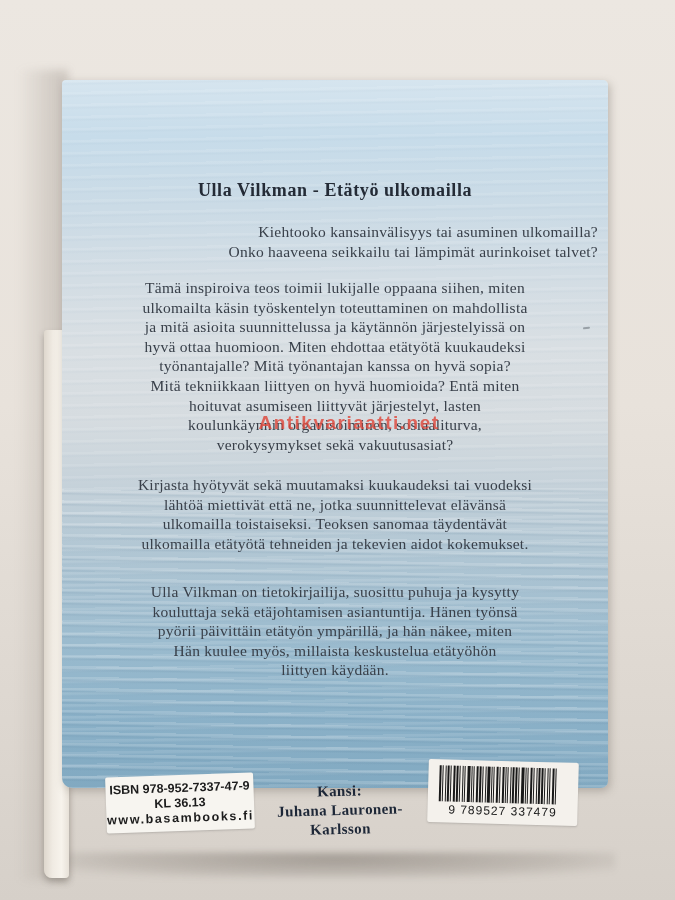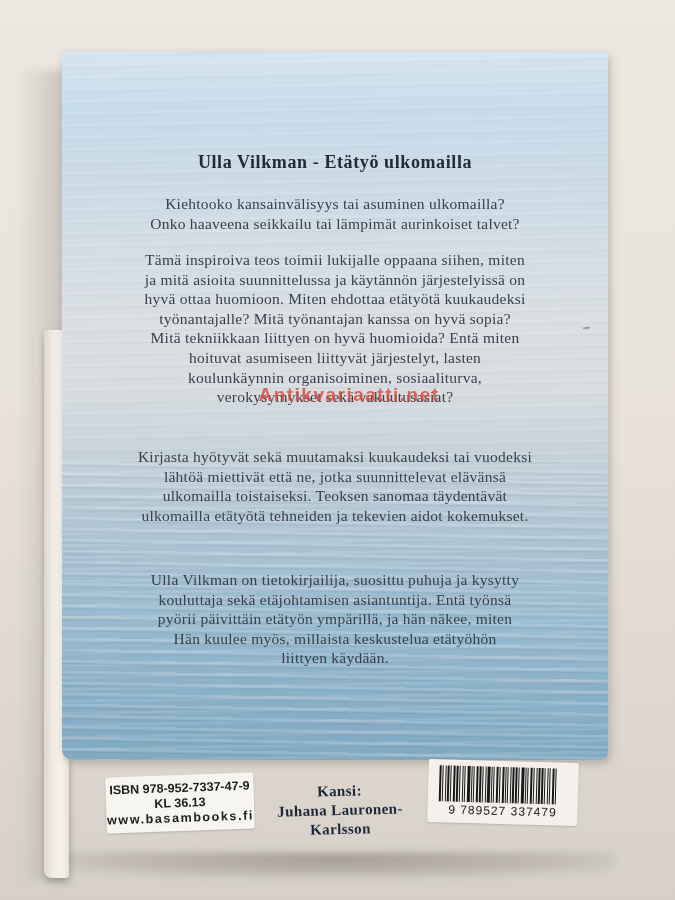--- a/index.html
+++ b/index.html
@@ -18,21 +18,21 @@
     background:radial-gradient(ellipse at 50% 30%,rgba(90,82,74,.40) 0%,rgba(90,82,74,.18) 55%,rgba(90,82,74,0) 85%);
     filter:blur(3px);
   }
   .page-edge{
     position:absolute;left:44px;top:330px;width:25px;height:548px;
     background:linear-gradient(90deg,#ded7cd 0%,#f0ebe3 35%,#f7f3ec 70%,#e7e1d8 100%);
     border-radius:3px 0 4px 8px;
     box-shadow:0 4px 6px rgba(90,82,74,.35);
   }
   .book-cover{
-    position:absolute;left:62px;top:52px;width:546px;height:708px;
+    position:absolute;left:62px;top:80px;width:546px;height:708px;
     border-radius:4px 5px 7px 10px;
     background:linear-gradient(180deg,
       #d6e5ef 0%, #c7dcea 8%, #cbdbe6 18%, #d3dde4 28%,
       #d9dfe3 38%, #d6dce0 48%, #c6d2da 57%, #b2c7d4 66%,
       #a3bfd0 74%, #97b9cd 82%, #8bb1c8 90%, #81a9c1 100%);
     box-shadow:2px 3px 8px rgba(100,92,84,.35);
   }
   .cover-texture{
     position:absolute;inset:0;border-radius:inherit;pointer-events:none;
     background:repeating-linear-gradient(179deg,
@@ -48,24 +48,24 @@
   }
   .cover-text{
     position:absolute;left:10px;right:10px;top:0;height:100%;
     text-align:center;color:#39404a;
   }
   .book-title{
     position:absolute;left:0;right:0;top:100px;
     font-size:18px;font-weight:bold;letter-spacing:.6px;color:#242b36;
   }
   .para{position:absolute;left:0;right:0;font-size:15.5px;line-height:19.6px;letter-spacing:.25px;}
-  .para-1{top:142px;}
+  .para-1{top:142px;text-align:right;}
   .para-2{top:198px;}
   .para-3{top:395px;}
-  .para-4{top:502px;margin-top:16px;}
+  .para-4{top:502px;}
   .watermark{
     position:absolute;left:0;right:0;top:332px;
     font-family:"Liberation Sans","DejaVu Sans",sans-serif;
     font-size:19px;font-weight:bold;letter-spacing:1.5px;
     color:rgba(222,72,60,.82);transform:translateX(14px);
   }
   .speck{
     position:absolute;left:583px;top:327px;width:7px;height:2px;
     background:#98a0a6;border-radius:2px;transform:rotate(-8deg);
   }
@@ -111,41 +111,42 @@
   <div class="cover-text">
     <div class="book-title">Ulla Vilkman - Etätyö ulkomailla</div>
 
     <div class="para para-1">
         <div>Kiehtooko kansainvälisyys tai asuminen ulkomailla?</div>
         <div>Onko haaveena seikkailu tai lämpimät aurinkoiset talvet?</div>
       </div>
 
     <div class="para para-2">
         <div>Tämä inspiroiva teos toimii lukijalle oppaana siihen, miten</div>
+        <div>ulkomailta käsin työskentelyn toteuttaminen on mahdollista</div>
         <div>ja mitä asioita suunnittelussa ja käytännön järjestelyissä on</div>
         <div>hyvä ottaa huomioon. Miten ehdottaa etätyötä kuukaudeksi</div>
         <div>työnantajalle? Mitä työnantajan kanssa on hyvä sopia?</div>
         <div>Mitä tekniikkaan liittyen on hyvä huomioida? Entä miten</div>
         <div>hoituvat asumiseen liittyvät järjestelyt, lasten</div>
         <div>koulunkäynnin organisoiminen, sosiaaliturva,</div>
         <div>verokysymykset sekä vakuutusasiat?</div>
       </div>
 
     <div class="watermark">Antikvariaatti.net</div>
 
     <div class="para para-3">
         <div>Kirjasta hyötyvät sekä muutamaksi kuukaudeksi tai vuodeksi</div>
         <div>lähtöä miettivät että ne, jotka suunnittelevat elävänsä</div>
         <div>ulkomailla toistaiseksi. Teoksen sanomaa täydentävät</div>
         <div>ulkomailla etätyötä tehneiden ja tekevien aidot kokemukset.</div>
       </div>
 
     <div class="para para-4">
         <div>Ulla Vilkman on tietokirjailija, suosittu puhuja ja kysytty</div>
-        <div>kouluttaja sekä etäjohtamisen asiantuntija. Entä työnsä</div>
+        <div>kouluttaja sekä etäjohtamisen asiantuntija. Hänen työnsä</div>
         <div>pyörii päivittäin etätyön ympärillä, ja hän näkee, miten</div>
         <div>Hän kuulee myös, millaista keskustelua etätyöhön</div>
         <div>liittyen käydään.</div>
       </div>
   </div>
 </div>
 
 <div class="speck"></div>
 
 <div class="isbn-label">

